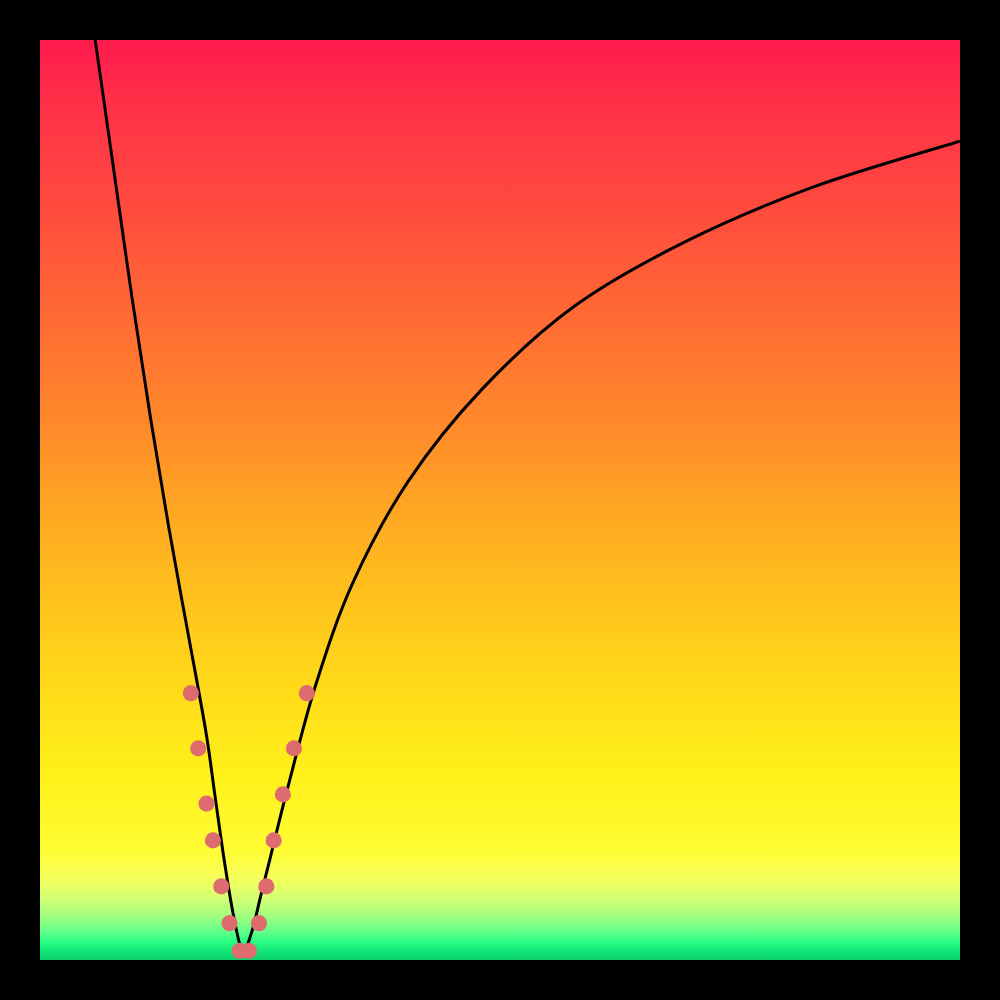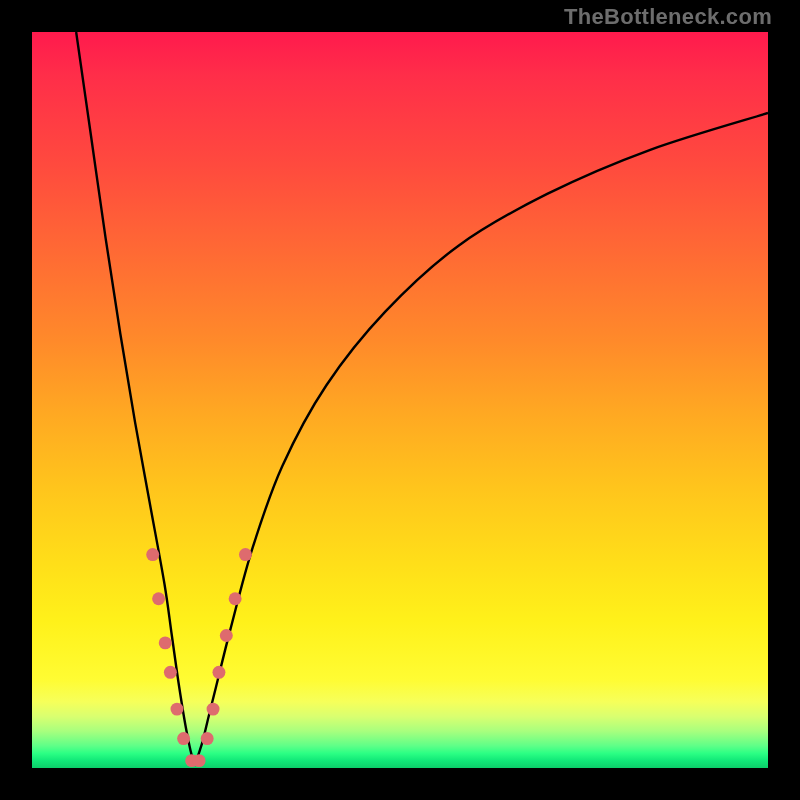--- a/index.html
+++ b/index.html
@@ -68,21 +68,20 @@
     overflow: visible;
   }
   .dot {
     fill: #de6b6e;
   }
 </style>
 </head>
 <body>
 
 <div class="frame">
-  <div class="watermark">TheBottleneck.com</div>
   <div class="plot-area">
     <div class="gradient-bg"></div>
     <svg class="curve" viewBox="0 0 736 736">
       <path id="curve-path" fill="none" stroke="#000" stroke-width="2.4" d="M 44.16 0 C 46.61333333333333 17.17333333333333, 53.973333333333336 68.6933333333333, 58.88 103.03999999999996 C 63.78666666666667 137.38666666666663, 68.69333333333334 172.96000000000004, 73.60000000000001 206.08000000000004 C 78.50666666666667 239.20000000000005, 83.41333333333333 271.09333333333336, 88.32 301.76000000000005 C 93.22666666666666 332.42666666666673, 98.13333333333334 361.86666666666673, 103.04 390.08000000000004 C 107.94666666666667 418.29333333333335, 112.85333333333334 444.05333333333334, 117.76 471.04 C 122.66666666666667 498.0266666666667, 128.79999999999998 529.92, 132.48 552 C 136.16 574.08, 137.38666666666666 586.3466666666667, 139.84 603.52 C 142.29333333333335 620.6933333333333, 144.74666666666667 639.0933333333332, 147.20000000000002 655.04 C 149.65333333333336 670.9866666666667, 152.10666666666668 686.9333333333334, 154.56 699.2 C 157.01333333333332 711.4666666666667, 159.46666666666664 726.1866666666667, 161.92 728.64 C 164.37333333333333 731.0933333333332, 166.82666666666665 721.28, 169.28 713.92 C 171.73333333333335 706.56, 174.18666666666667 694.2933333333333, 176.64 684.48 C 179.0933333333333 674.6666666666667, 180.32 669.76, 184 655.04 C 187.68 640.3199999999999, 192.5866666666667 619.4666666666666, 198.72000000000003 596.16 C 204.85333333333335 572.8533333333334, 212.2133333333333 542.1866666666667, 220.79999999999998 515.2 C 229.38666666666666 488.21333333333337, 237.97333333333333 461.2266666666667, 250.24 434.24 C 262.50666666666666 407.25333333333333, 277.2266666666667 379.03999999999996, 294.40000000000003 353.28 C 311.5733333333334 327.52, 331.2 302.9866666666667, 353.28 279.68 C 375.35999999999996 256.37333333333333, 399.8933333333333 233.06666666666672, 426.88 213.44000000000005 C 453.8666666666667 193.8133333333334, 483.3066666666666 177.86666666666665, 515.1999999999999 161.91999999999996 C 547.0933333333332 145.97333333333327, 581.44 131.2533333333333, 618.24 117.75999999999999 C 655.04 104.26666666666667, 716.3733333333333 87.09333333333336, 736 80.96000000000004"></path>
       <g id="dots">
           <circle cx="120.70399999999998" cy="522.56" r="6.476800000000002" class="dot"></circle>
           <circle cx="126.59199999999998" cy="566.72" r="6.476800000000002" class="dot"></circle>
           <circle cx="133.216" cy="610.88" r="6.476800000000002" class="dot"></circle>
           <circle cx="138.368" cy="640.3199999999999" r="6.476800000000002" class="dot"></circle>
           <circle cx="144.992" cy="677.12" r="6.476800000000002" class="dot"></circle>

